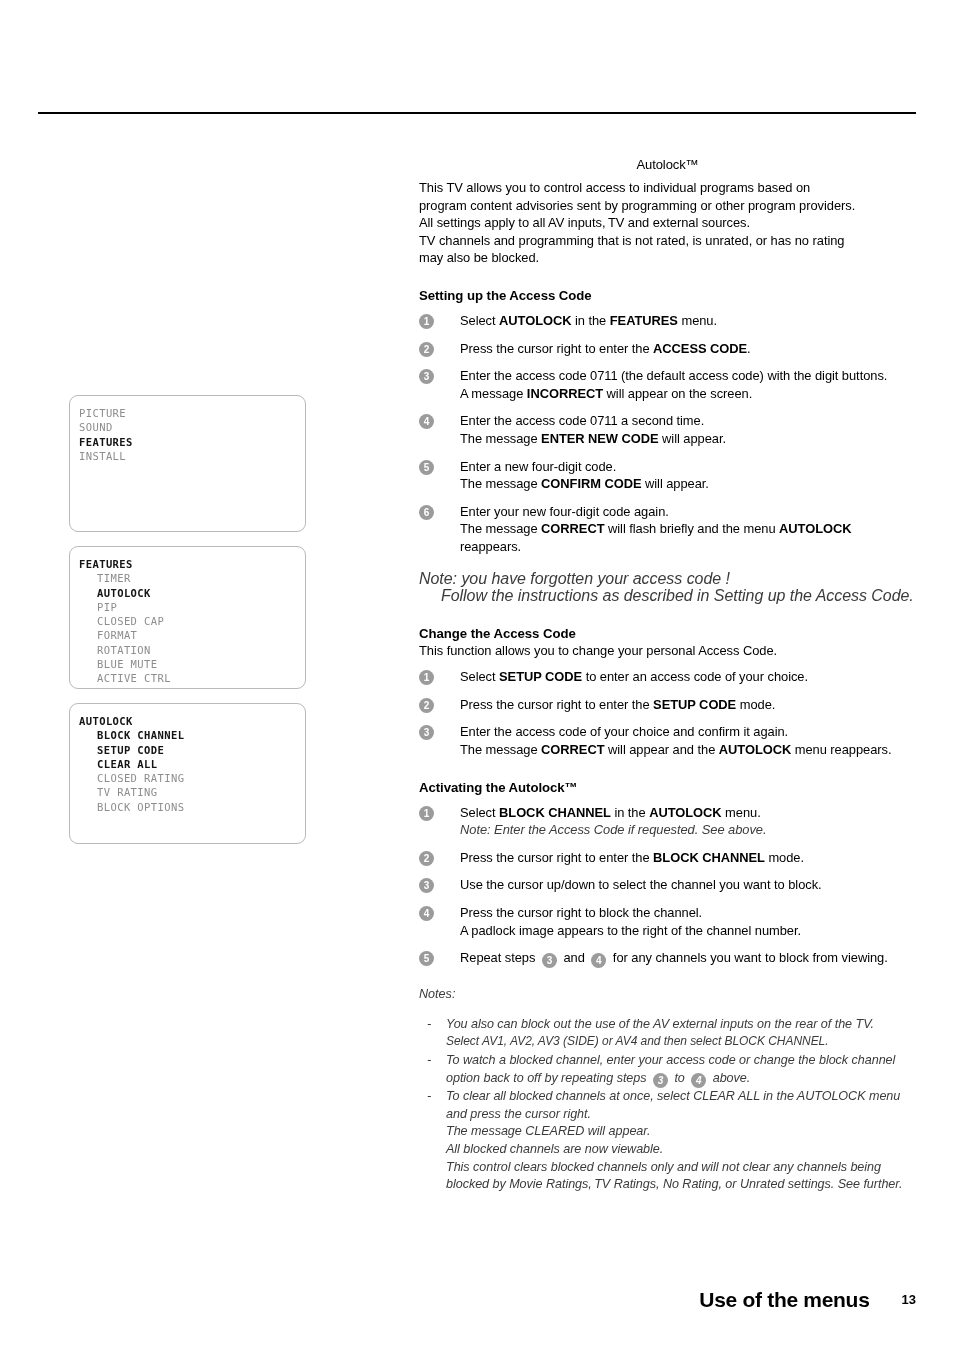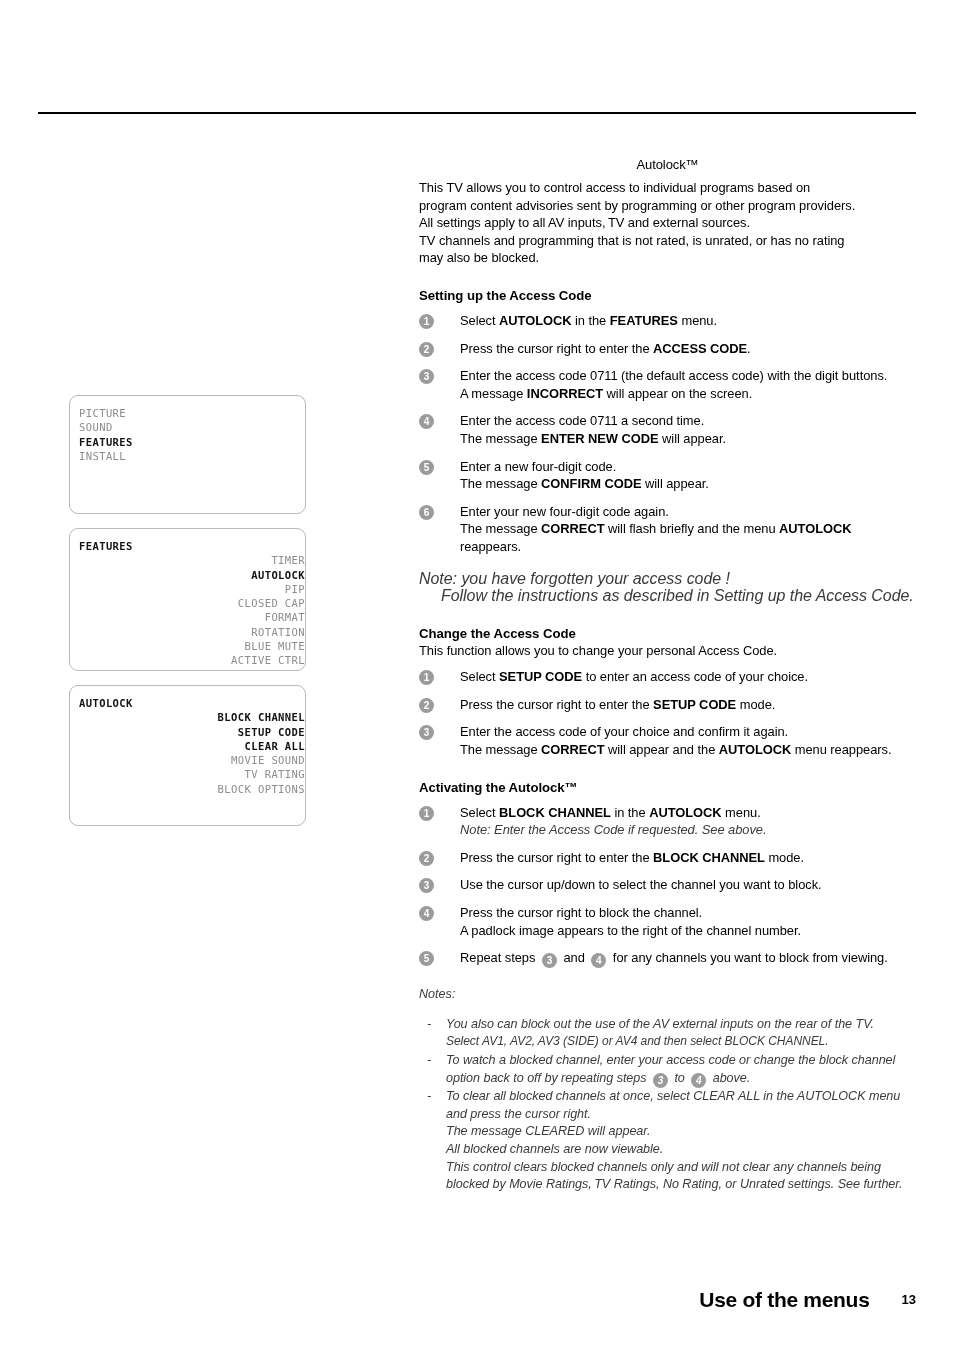--- a/index.html
+++ b/index.html
@@ -44,31 +44,31 @@
     background: #ffffff;
     box-sizing: border-box;
     font-family: "DejaVu Sans Mono", monospace;
     font-size: 10.5px;
     line-height: 14.3px;
     letter-spacing: 0.4px;
     padding: 10px 0 10px 0;
   }
   .menu-box + .menu-box { margin-top: 14px; }
 
-  .mb-1 { height: 119px; }
+  .mb-1 { height: 137px; }
   .mb-2 { height: 143px; }
   .mb-3 { height: 141px; }
 
   .menu-row {
     white-space: pre;
     color: #8d8d8d;
     padding-left: 9px;
   }
   .menu-row.head { padding-left: 9px; }
-  .menu-row.item { padding-left: 27px; text-align: right; }
+  .menu-row.item { padding-left: 27px; }
   .menu-row.hl { color: #141414; font-weight: bold; }
 
   
   .content {
     position: absolute;
     left: 419px;
     top: 157px;
     width: 497px;
   }
 
@@ -231,21 +231,21 @@
       <div class="menu-row item">ROTATION</div>
       <div class="menu-row item">BLUE MUTE</div>
       <div class="menu-row item">ACTIVE CTRL</div>
     </div>
 
     <div class="menu-box mb-3">
       <div class="menu-row head hl">AUTOLOCK</div>
       <div class="menu-row item hl">BLOCK CHANNEL</div>
       <div class="menu-row item hl">SETUP CODE</div>
       <div class="menu-row item hl">CLEAR ALL</div>
-      <div class="menu-row item">MOVIE SOUND</div>
+      <div class="menu-row item">CLOSED RATING</div>
       <div class="menu-row item">TV RATING</div>
       <div class="menu-row item">BLOCK OPTIONS</div>
     </div>
 
   </div>
 
   <div class="content">
 
     <h2 class="sec-title">Autolock™</h2>
 

